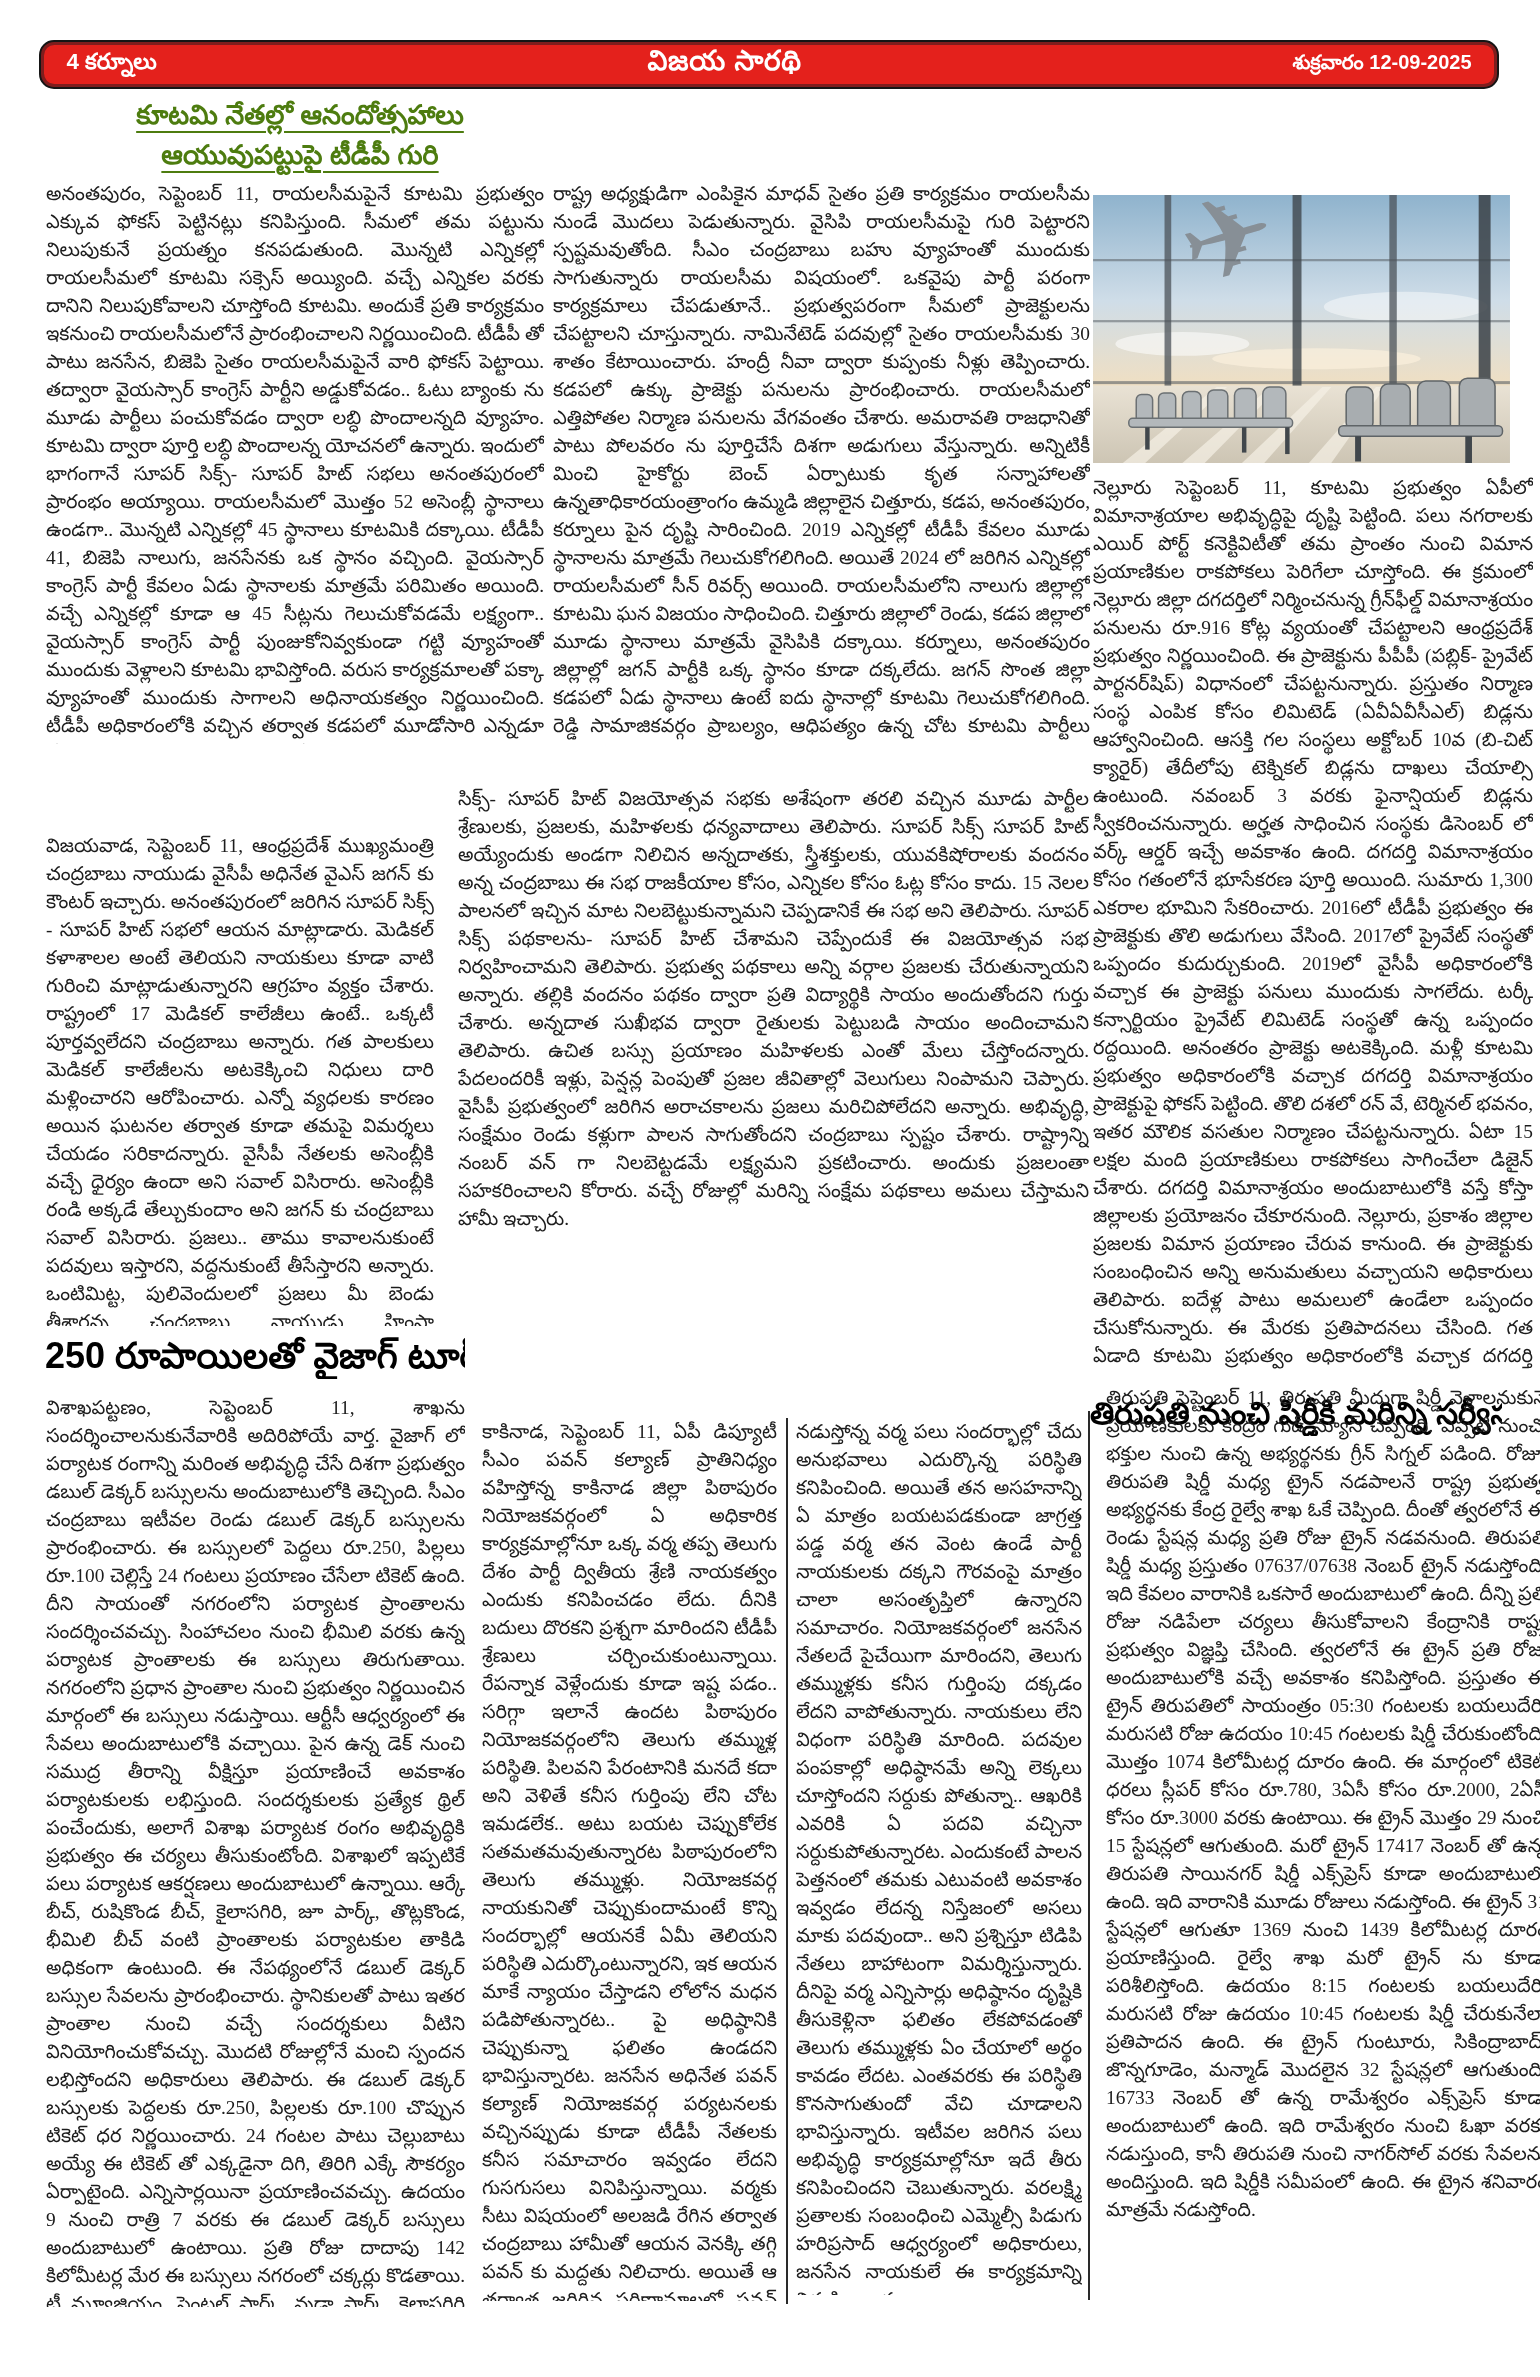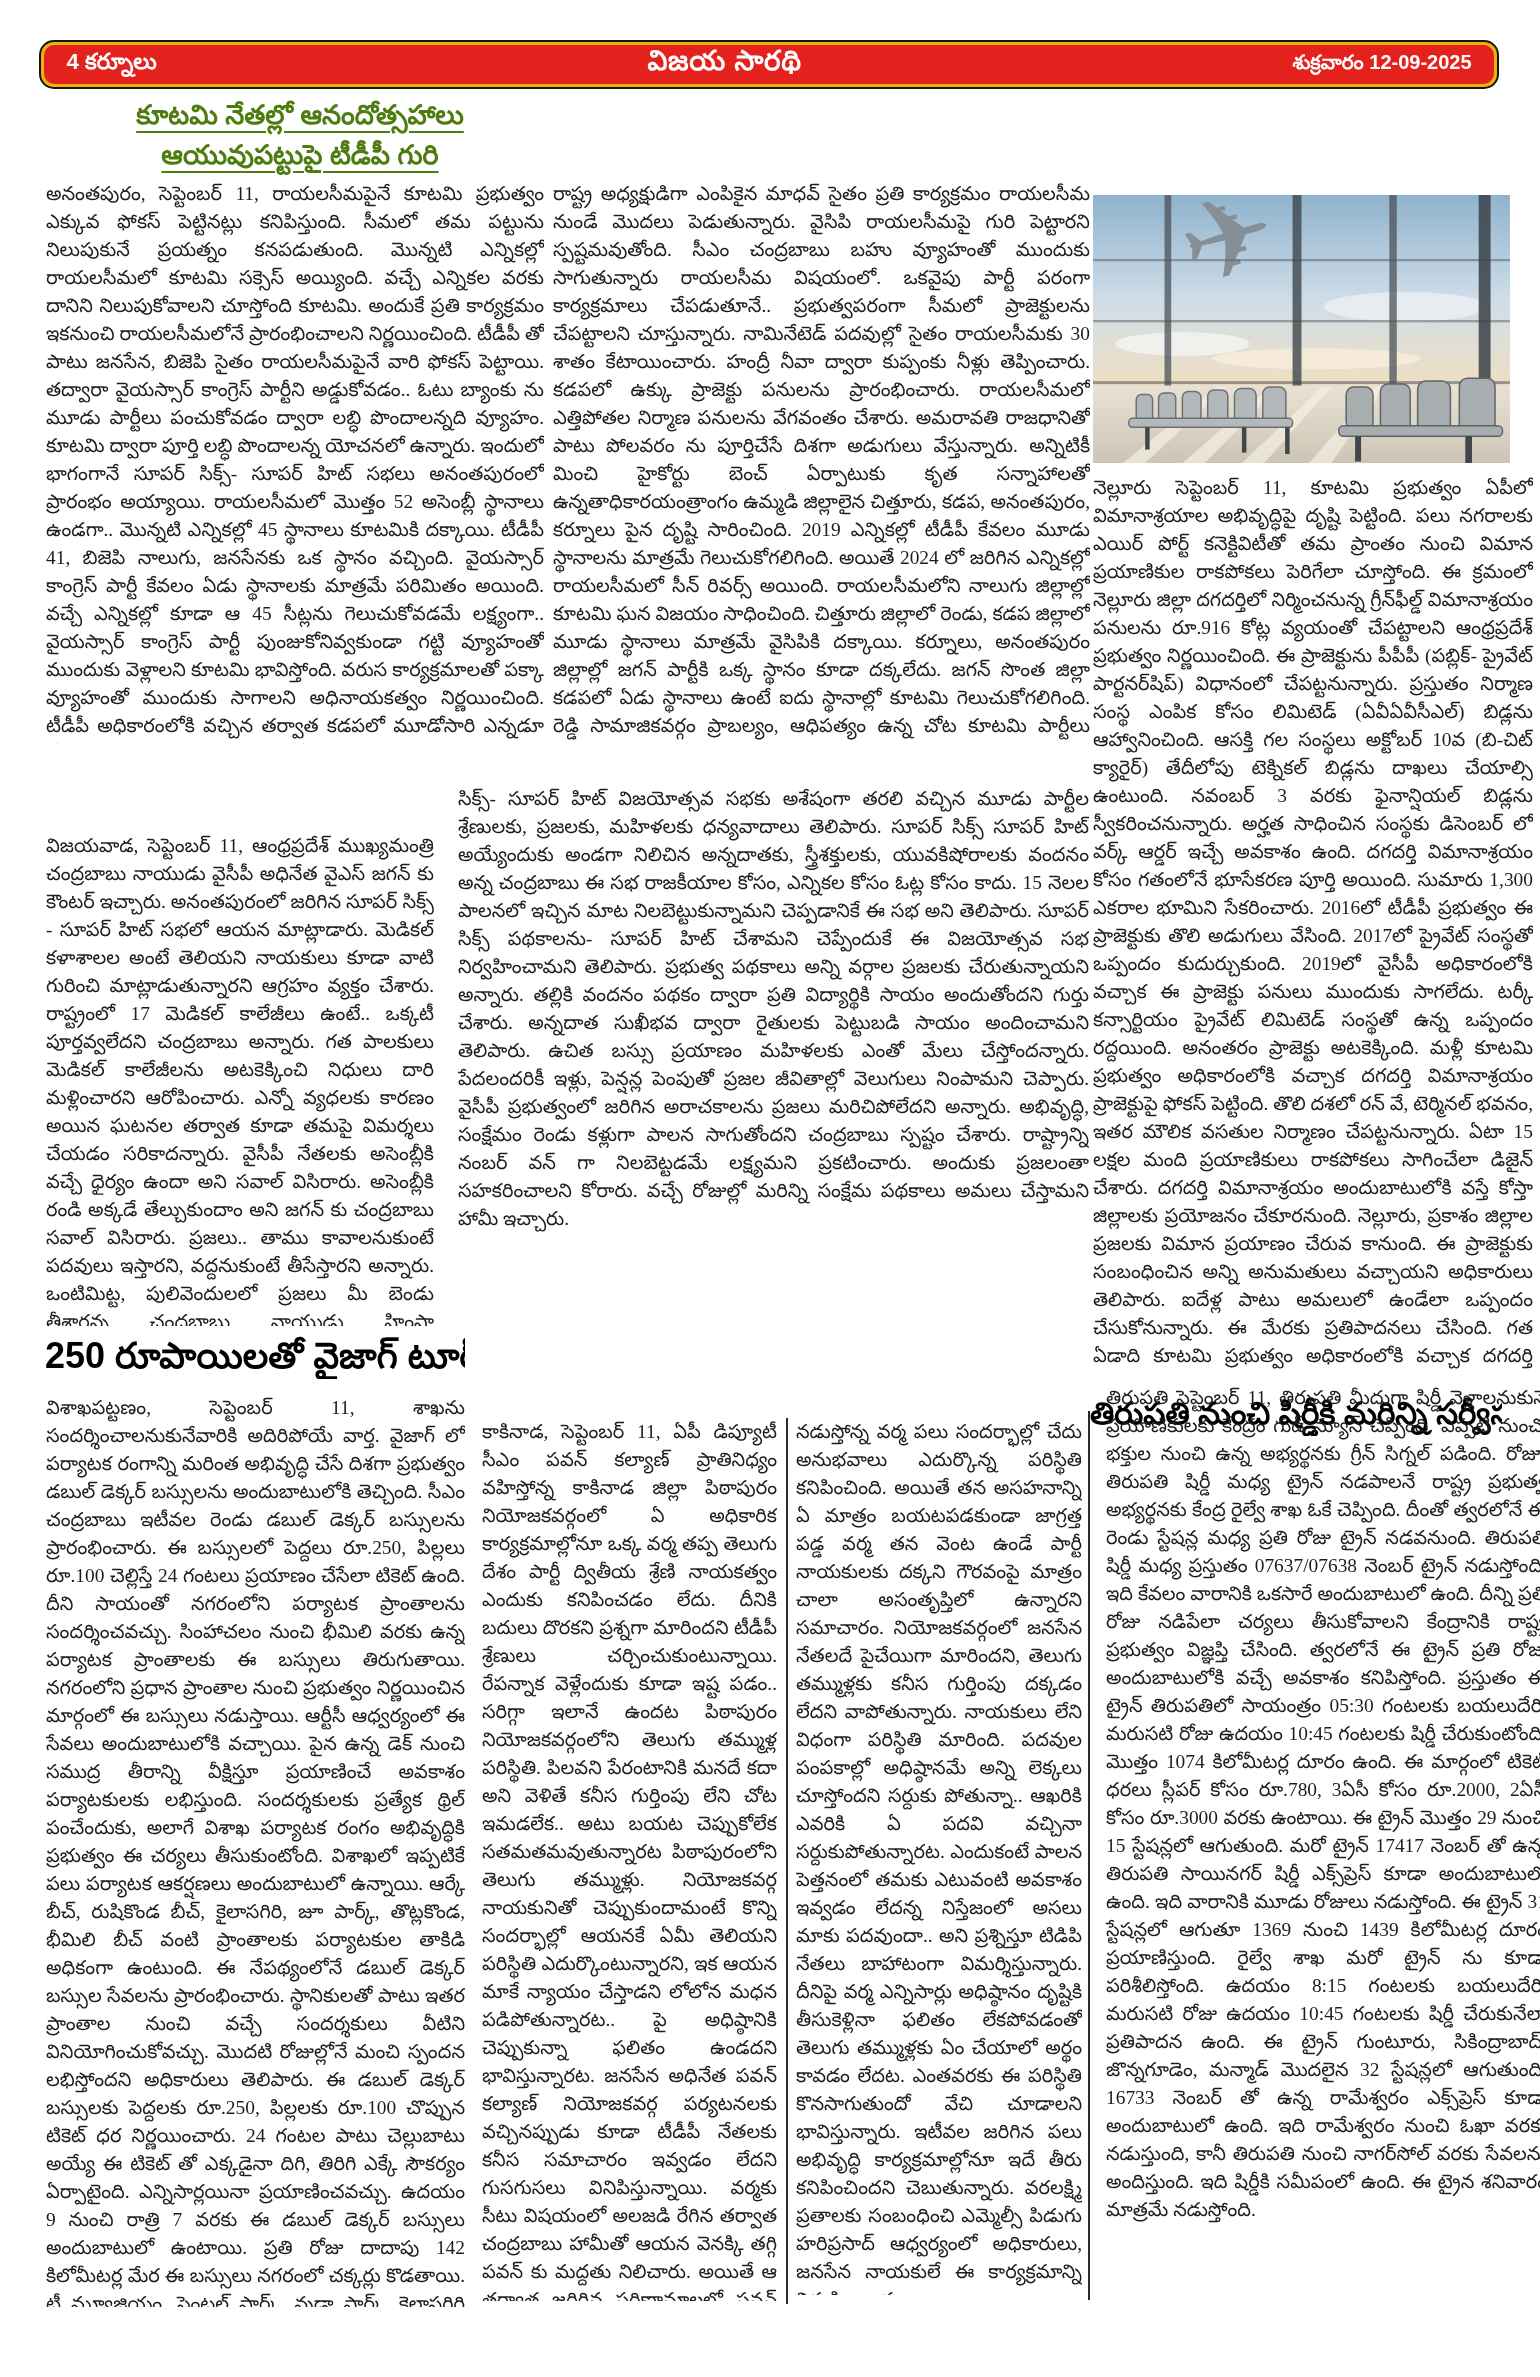--- a/index.html
+++ b/index.html
@@ -3,21 +3,21 @@
 <meta charset="utf-8">
 <style>
   html,body{margin:0;padding:0;background:#ffffff;}
   .page{
     position:relative;width:1541px;height:2377px;background:#ffffff;
     font-family:"Liberation Serif","DejaVu Serif",serif;color:#161616;overflow:hidden;
   }
   
   .masthead-outer{
     position:absolute;left:39px;top:40px;width:1460px;height:49px;
-    border:2.2px solid #151515;border-radius:15px;background:#eab308;
+    border:2.2px solid #151515;border-radius:15px;background:#7f1d1d;
     padding:3px;box-sizing:border-box;
   }
   .masthead{
     height:100%;border-radius:10.4px;display:flex;justify-content:space-between;
     align-items:center;padding:0 22.4px;box-sizing:border-box;color:#ffffff;
     font-family:"Liberation Sans","DejaVu Sans",sans-serif;font-weight:bold;
   }
   .mh-left{font-size:22.4px;}
   .mh-center{font-size:28px;letter-spacing:0.7px;}
   .mh-right{font-size:20px;}

